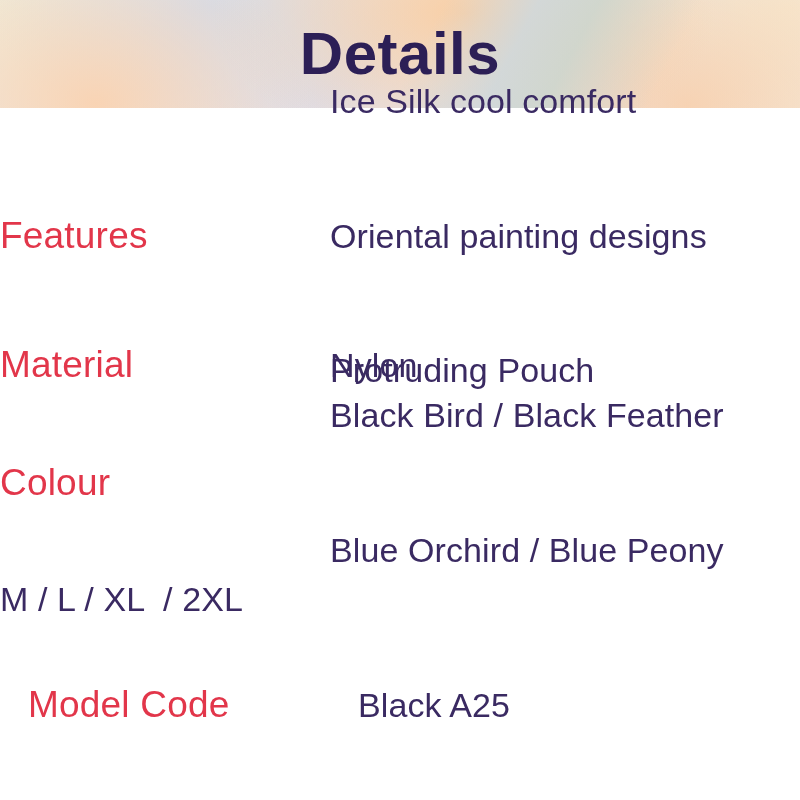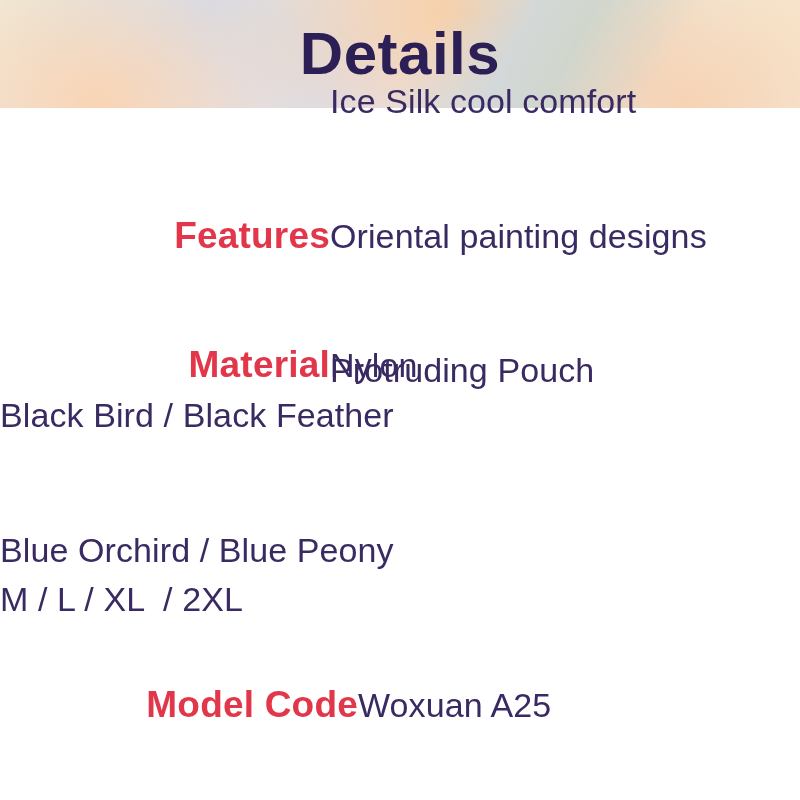--- a/index.html
+++ b/index.html
@@ -81,23 +81,23 @@
 
   .spec-row {
     display: flex;
     align-items: center;
     width: 800px;
   }
 
   .spec-label {
     width: 330px;
     flex: 0 0 330px;
-    text-align: right;
+    text-align: left;
     font-size: 37px;
-    font-weight: 700;
+    font-weight: 400;
     color: #e2364a;
     line-height: 1.18;
     letter-spacing: 0.2px;
   }
 
   .spec-value {
     flex: 1 1 auto;
     text-align: left;
     font-size: 34px;
     font-weight: 400;
@@ -138,33 +138,34 @@
     </div>
 
     <div class="spec-row row-material">
       <div class="spec-label">Material</div>
       <div class="spec-value">
         <span class="line">Nylon</span>
       </div>
     </div>
 
     <div class="spec-row row-colour">
+      <div class="spec-label">Colour</div>
       <div class="spec-value">
         <span class="line">Black Bird / Black Feather</span>
         <span class="line">Blue Orchird / Blue Peony</span>
       </div>
     </div>
 
     <div class="spec-row row-size">
       <div class="spec-value">
         <span class="line">M / L / XL  / 2XL</span>
       </div>
     </div>
 
     <div class="spec-row row-modelcode">
       <div class="spec-label">Model Code</div>
       <div class="spec-value">
-        <span class="line">Woxuan A25</span>
+        <span class="line">Black A25</span>
       </div>
     </div>
 
   </div>
 </div>
 
 </body></html>

